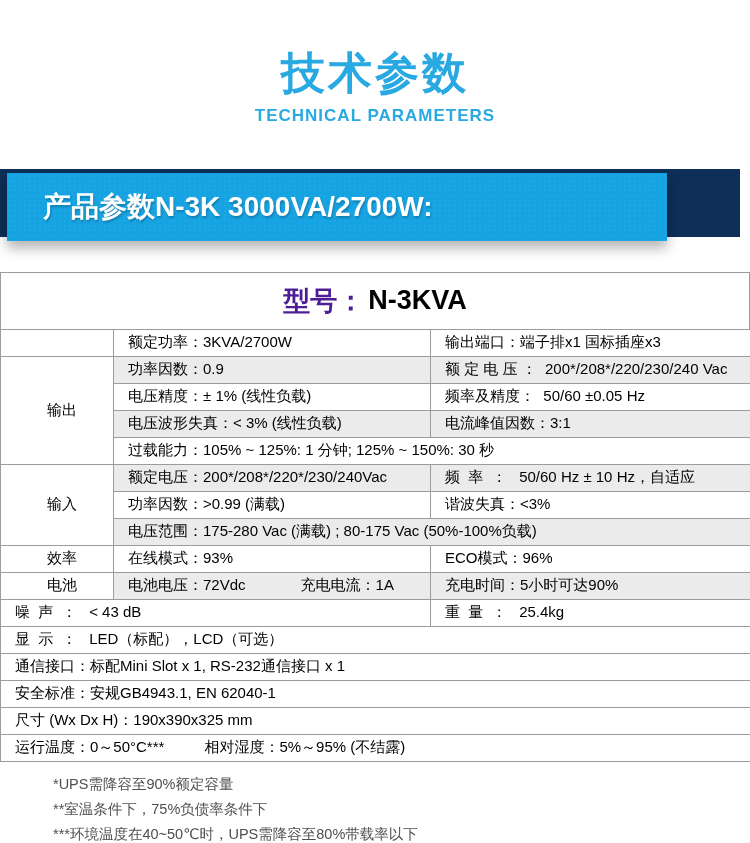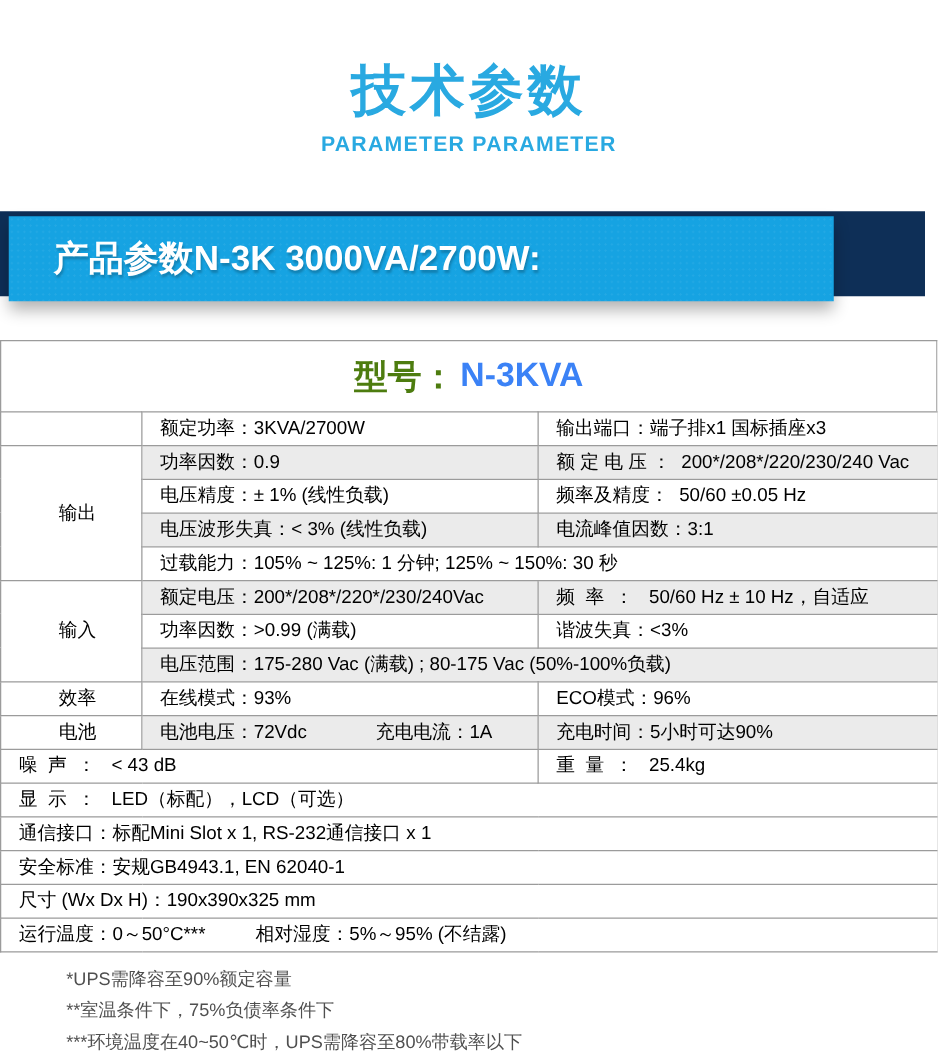--- a/index.html
+++ b/index.html
@@ -20,42 +20,42 @@
             background-image:radial-gradient(rgba(255,255,255,0.06) 1px, transparent 1px);
             background-size:5px 5px; }
   .banner-title { margin-left:36px; font-size:28px; font-weight:bold; color:#ffffff;
                   text-shadow:1px 2px 2px rgba(0,0,0,0.22); white-space:pre; }
   .banner-subtitle { font-size:16px; color:#0d7ab1; letter-spacing:0.5px; white-space:pre; }
 
   
   .model-header { margin-top:31px; height:57px; border:1px solid #9b9b9b; border-bottom:none;
                   display:flex; align-items:center; justify-content:center;
                   font-size:27px; font-weight:bold; }
-  .model-label { color:#4d7c0f; }
-  .model-value { color:#3b82f6; margin-left:4px; }
+  .model-label { color:#4c1d95; }
+  .model-value { color:#000000; margin-left:4px; }
 
   
   table.spec { width:750px; border-collapse:collapse; table-layout:fixed; }
   table.spec td { border:1px solid #9b9b9b; height:27px; font-size:15px; color:#000000;
                   padding:0 4px 0 14px; white-space:pre-wrap; overflow:hidden; vertical-align:middle; }
   td.lbl { text-align:center; padding:0; font-size:16px; }
   tr.shaded td { background:#ebebeb; }
   td.wide { padding-left:35px; }
   .chunk2 { display:inline-block; margin-left:55px; }
   .chunk2b { display:inline-block; margin-left:40px; }
 
   
   .footnotes { padding:10px 0 0 53px; font-size:14.5px; color:#4f4f4f; line-height:25px; }
 </style>
 </head>
 <body>
 
 <div class="title-wrap">
   <div class="page-title">技术参数</div>
-  <div class="page-subtitle">PARAMETER PARAMETER</div>
+  <div class="page-subtitle">TECHNICAL PARAMETERS</div>
 </div>
 
 <div class="banner-wrap">
   <div class="banner-shadow"></div>
   <div class="banner">
     <span class="banner-title">产品参数N-3K 3000VA/2700W:</span>
   </div>
 </div>
 
 <div class="model-header">

